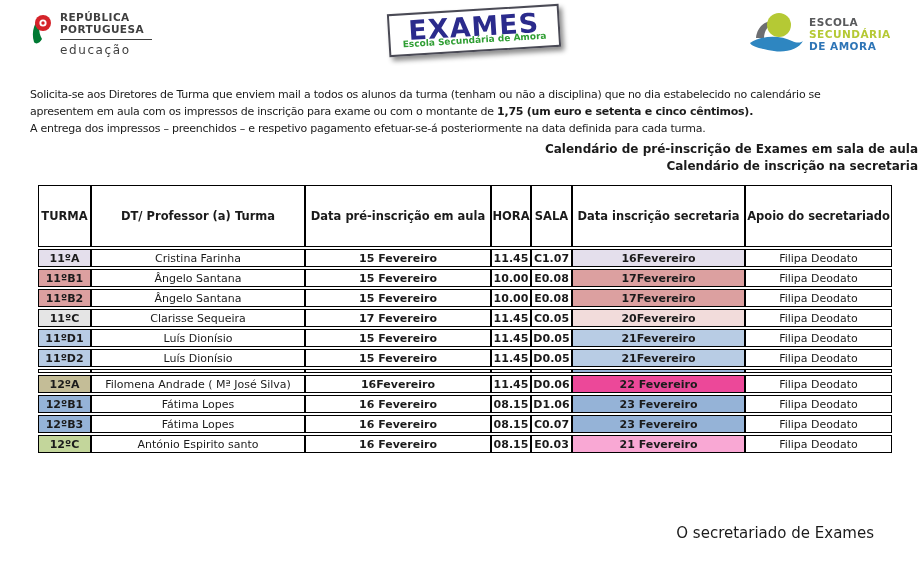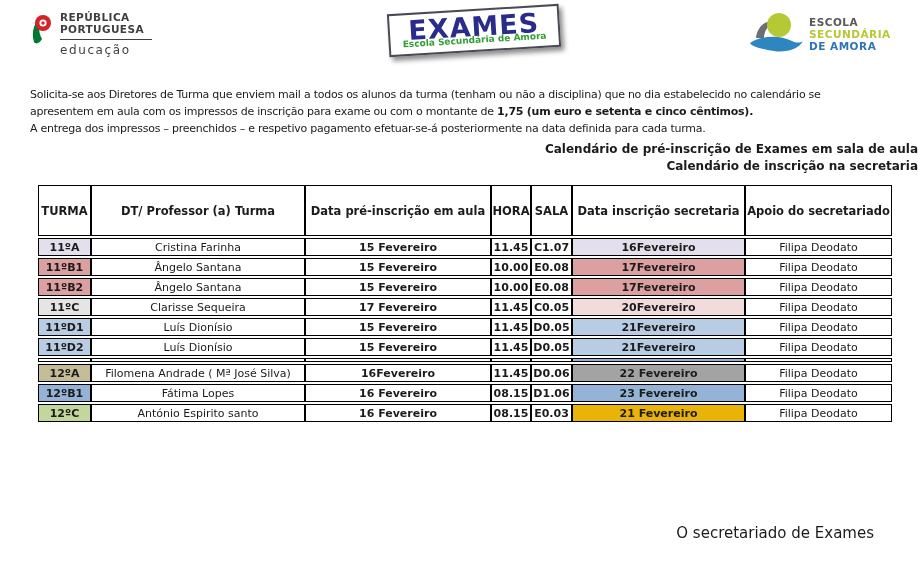--- a/index.html
+++ b/index.html
@@ -29,21 +29,21 @@
   .intro { left:30px; top:86px; width:880px; }
   .intro .line { white-space:nowrap; font-size:11px; letter-spacing:-0.25px; line-height:17px; }
   .intro b { font-weight:bold; }
   .doc-titles { left:0; top:141px; width:918px; text-align:right; }
   .doc-titles div { font-size:12px; font-weight:bold; line-height:17px; }
 
   
   table { left:38px; position:absolute; top:183px; border-collapse:separate; border-spacing:0 2px;
           table-layout:fixed; width:854px; }
   th, td { border:1px solid #000; text-align:center; vertical-align:middle; overflow:hidden; white-space:nowrap; }
-  th { height:51px; font-size:11.5px; font-weight:bold; background:#fff; }
+  th { height:62px; font-size:11.5px; font-weight:bold; background:#fff; }
   td { height:18px; font-size:11px; background:#fff; }
   td.bold { font-weight:bold; }
   tr.sep-row td { height:4px; }
 
   
   .footer-sig { right:44px; top:524px; font-size:15px; color:#1b1b1b; }
 </style>
 </head>
 <body>
 
@@ -179,37 +179,46 @@
         <td></td>
         <td style="background: rgb(149, 179, 215);"></td>
         <td></td>
       </tr>
       <tr>
         <td class="bold" style="background: rgb(196, 189, 151);">12ºA</td>
         <td>Filomena Andrade ( Mª José Silva)</td>
         <td class="bold">16Fevereiro</td>
         <td class="bold">11.45</td>
         <td class="bold">D0.06</td>
-        <td class="bold" style="background: #a3a3a3; margin-left: 29px;">22 Fevereiro</td>
+        <td class="bold" style="background: #ec4899; margin-left: 29px;">22 Fevereiro</td>
         <td>Filipa Deodato</td>
       </tr>
       <tr>
         <td class="bold" style="background: rgb(149, 179, 215);">12ºB1</td>
         <td>Fátima Lopes</td>
         <td class="bold">16 Fevereiro</td>
         <td class="bold">08.15</td>
         <td class="bold">D1.06</td>
         <td class="bold" style="background: rgb(149, 179, 215);">23 Fevereiro</td>
         <td>Filipa Deodato</td>
       </tr>
       <tr>
+        <td class="bold" style="background: rgb(149, 179, 215);">12ºB3</td>
+        <td>Fátima Lopes</td>
+        <td class="bold">16 Fevereiro</td>
+        <td class="bold">08.15</td>
+        <td class="bold">C0.07</td>
+        <td class="bold" style="background: rgb(149, 179, 215);">23 Fevereiro</td>
+        <td>Filipa Deodato</td>
+      </tr>
+      <tr>
         <td class="bold" style="background: rgb(195, 214, 155);">12ºC</td>
         <td>António Espirito santo</td>
         <td class="bold">16 Fevereiro</td>
         <td class="bold">08.15</td>
         <td class="bold">E0.03</td>
-        <td class="bold" style="background: #eab308;">21 Fevereiro</td>
+        <td class="bold" style="background: #f9a8d4;">21 Fevereiro</td>
         <td>Filipa Deodato</td>
       </tr>
     </tbody>
 </table>
 
 <div class="abs footer-sig">O secretariado de Exames</div>
 
 </body></html>

